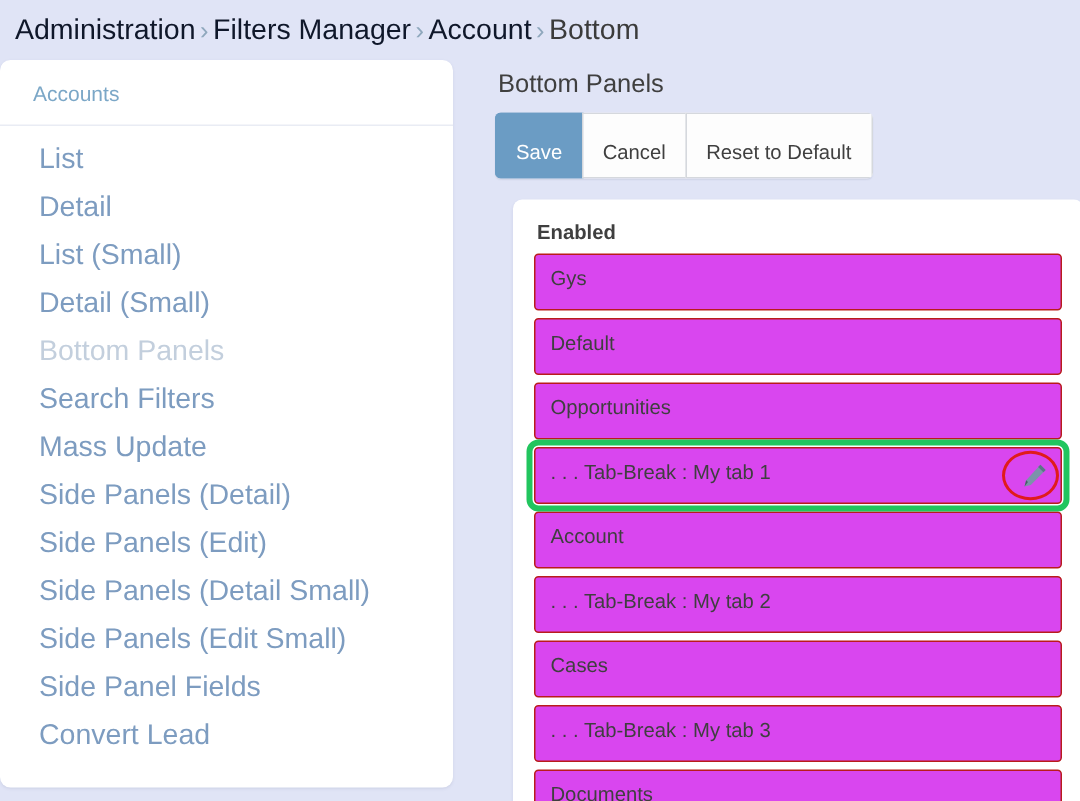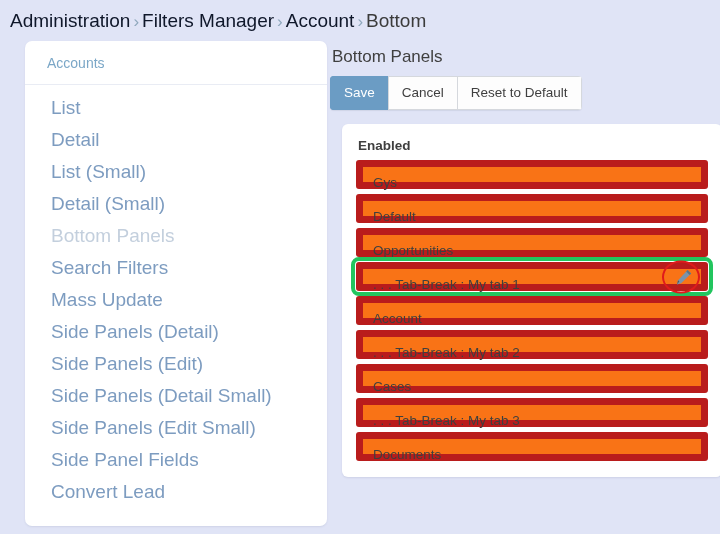--- a/index.html
+++ b/index.html
@@ -38,21 +38,21 @@
   }
 
   
   .page-body {
     position: relative;
   }
 
   
   .sidebar-card {
     position: absolute;
-    left: 25px;
+    left: 0;
     top: 0px;
     width: 302px;
     background: #ffffff;
     border-radius: 7px;
     box-shadow: 0 1px 2px rgba(90, 100, 140, .13);
     padding-bottom: 18px;
   }
   .sidebar-header {
     padding: 14px 0 13px 22px;
     border-bottom: 1px solid #e9ecf4;
@@ -95,21 +95,21 @@
     margin-left: 2px;
     border-radius: 4px;
     overflow: hidden;
     box-shadow: 0 1px 1px rgba(70, 80, 110, .10);
     width: fit-content;
   }
   .btn {
     font-family: "Liberation Sans", sans-serif;
     font-size: 13.5px;
     line-height: 17px;
-    padding: 7px 13px 8px;
+    padding: 17px 13px 8px;
     border: 1px solid #d5d8dd;
     background: #fdfdfd;
     color: #3f3f3f;
     cursor: pointer;
     white-space: nowrap;
     margin-left: -1px;
   }
   .btn:first-child { margin-left: 0; }
   .btn.btn-primary {
     background: #6b9cc4;
@@ -132,31 +132,31 @@
     font-size: 13.5px;
     font-weight: bold;
     color: #3f3f3f;
     padding: 2px 0 7px 2px;
   }
   .row-list {
     position: relative;
   }
   .row {
     position: relative;
-    background: #f97316;
-    border: 7px solid #b91c1c;
+    background: #d946ef;
+    border: 1px solid #b91c1c;
     border-radius: 3px;
     font-size: 13.5px;
     line-height: 18px;
     color: #3f3f3f;
     padding: 7px 10px 8px 10px;
     margin-bottom: 5px;
     cursor: move;
     box-sizing: border-box;
-    height: 19px;
+    height: 38px;
   }
   .row:last-child { margin-bottom: 0; }
   .row .row-label { pointer-events: none; }
 
   
   .row.is-highlighted {
     outline: 4px solid #22c55e;
     outline-offset: 1px;
     z-index: 2;
   }

